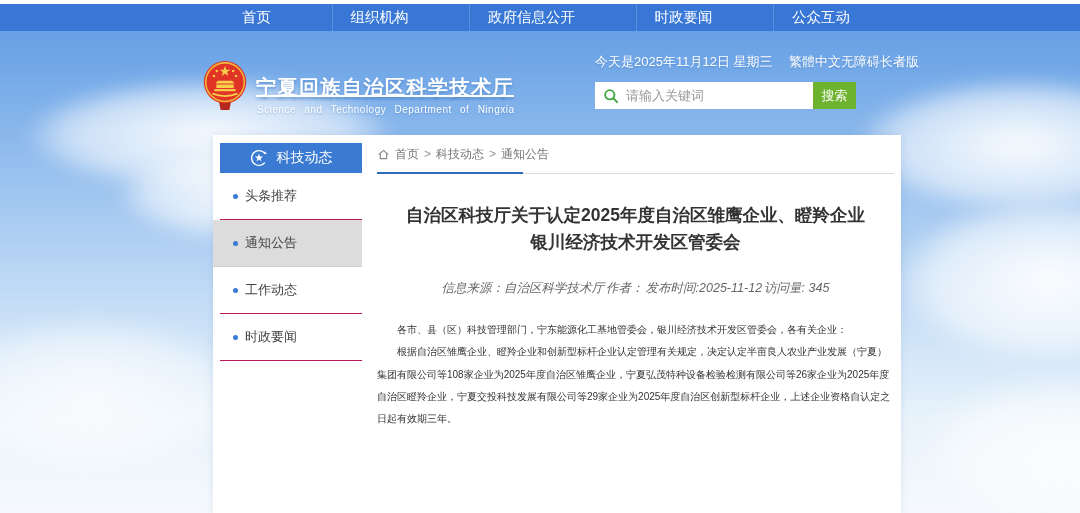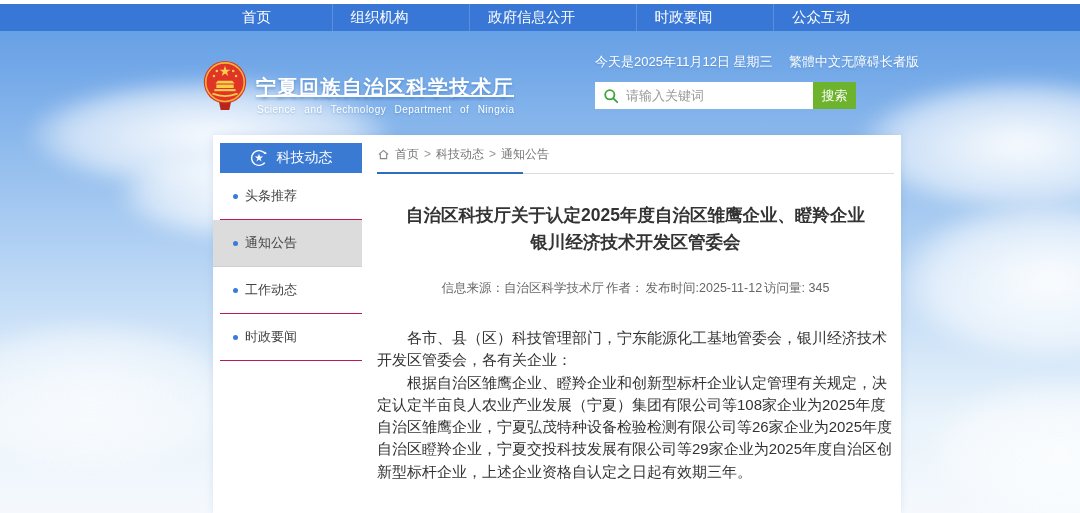--- a/index.html
+++ b/index.html
@@ -52,22 +52,22 @@
   .main { position:absolute; left:164px; top:10px; width:517px; }
   .breadcrumb { display:flex; align-items:center; gap:5px; font-size:12px; color:#777; height:18px; }
   .breadcrumb .crumb { cursor:pointer; }
   .breadcrumb .sep { color:#999; }
   .bc-divider { position:relative; margin-top:9px; height:3px; }
   .bc-divider .gray { position:absolute; left:0; right:0; top:1px; height:1px; background:#dcdcdc; }
   .bc-divider .blue { position:absolute; left:0; top:0; width:146px; height:2px; background:#2e6db9; }
 
   .art-title { margin-top:27px; text-align:center; font-size:17.5px; font-weight:bold; color:#333; line-height:27px; }
   .art-meta { margin-top:24px; text-align:center; font-size:12.5px; color:#666; }
-  .art-meta span { margin:0 1px; }
-  .art-body { margin-top:30px; font-size:15px; color:#333; line-height:22.3px; }
+  .art-meta span { margin:0 1px;font-style:italic; }
+  .art-body { margin-top:22px; font-size:10px; color:#333; line-height:22.3px; }
   .art-body p { text-indent:2em; }
 </style>
 </head>
 <body>
 
 <div class="page">
   <div class="cloud c1"></div>
   <div class="cloud c2"></div>
   <div class="cloud c3"></div>
   <div class="cloud c4"></div>

